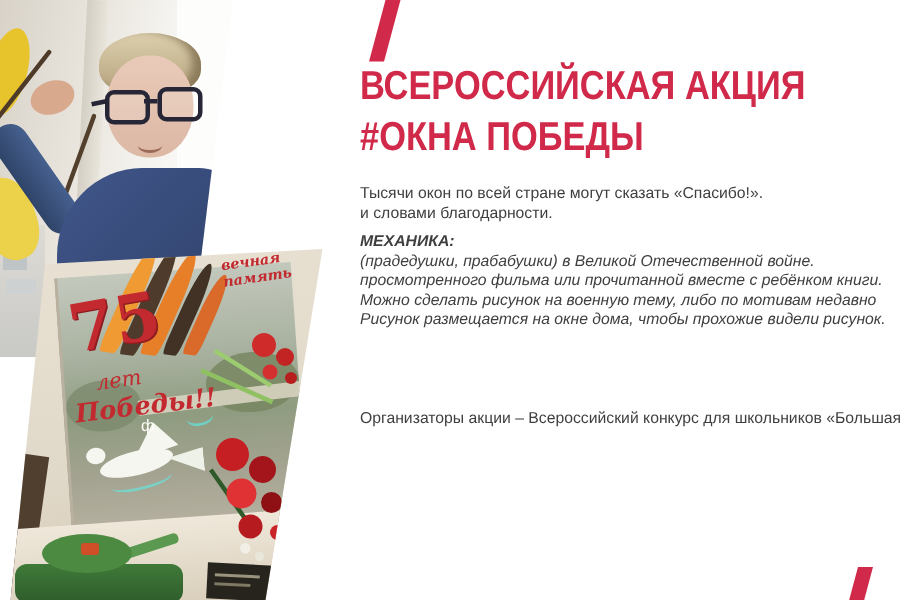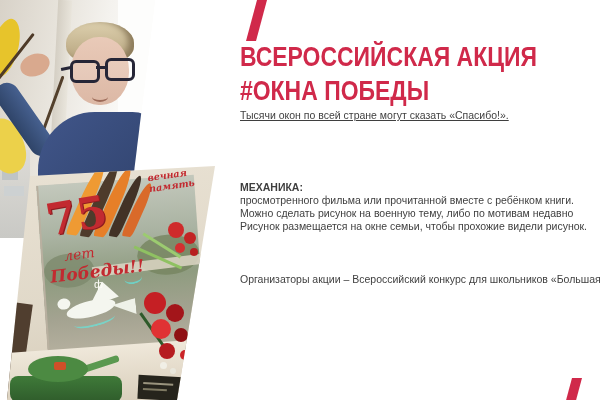--- a/index.html
+++ b/index.html
@@ -10,22 +10,22 @@
   
   .title{
     position:absolute;left:240px;top:40px;width:360px;
     color:var(--accent);font-weight:bold;font-size:27px;line-height:34px;
     letter-spacing:0px;transform:scaleX(0.85);transform-origin:left top;white-space:nowrap;
   }
   .para{position:absolute;left:240px;width:350px;color:var(--body-text);
     font-size:10.5px;line-height:13px;}
   .para .ln{white-space:nowrap;}
   .bold{font-weight:bold;}
-  .intro{top:109px;text-decoration:underline;}
-  .mech{top:181px;}
+  .intro{top:123px;}
+  .mech{top:155px;font-style:italic;}
   .org{top:273px;text-align:right;}
   
   .slash{position:absolute;background:var(--accent);}
   .slash-top{left:257px;top:0;width:10px;height:41px;transform:skewX(-15deg);transform-origin:top left;}
   .slash-bottom{left:572px;top:378px;width:10px;height:30px;transform:skewX(-15deg);transform-origin:top left;}
   
   .photo-boy{
     position:absolute;left:0;top:0;width:160px;height:238px;
     clip-path:polygon(0 0,155px 0,126px 238px,0 238px);
     background:linear-gradient(100deg,#d8d2c8 0%,#e7e3db 30%,#f4f2ee 55%,#fcfbf9 75%,#ffffff 100%);
@@ -211,26 +211,28 @@
   <div class="slash slash-top"></div>
   <div class="slash slash-bottom"></div>
 
   <div class="title">
     <div>ВСЕРОССИЙСКАЯ АКЦИЯ</div>
     <div>#ОКНА ПОБЕДЫ</div>
   </div>
 
   <div class="para intro">
     <div class="ln">Тысячи окон по всей стране могут сказать «Спасибо!».</div>
+    <div class="ln">и словами благодарности.</div>
   </div>
 
   <div class="para mech">
     <div class="ln bold">МЕХАНИКА:</div>
+    <div class="ln">(прадедушки, прабабушки) в Великой Отечественной войне.</div>
     <div class="ln">просмотренного фильма или прочитанной вместе с ребёнком книги.</div>
     <div class="ln">Можно сделать рисунок на военную тему, либо по мотивам недавно</div>
-    <div class="ln">Рисунок размещается на окне семьи, чтобы прохожие видели рисунок.</div>
+    <div class="ln">Рисунок размещается на окне дома, чтобы прохожие видели рисунок.</div>
   </div>
 
   <div class="para org">
     <div class="ln">Организаторы акции – Всероссийский конкурс для школьников «Большая</div>
   </div>
 
 </div>
 
 </body></html>

